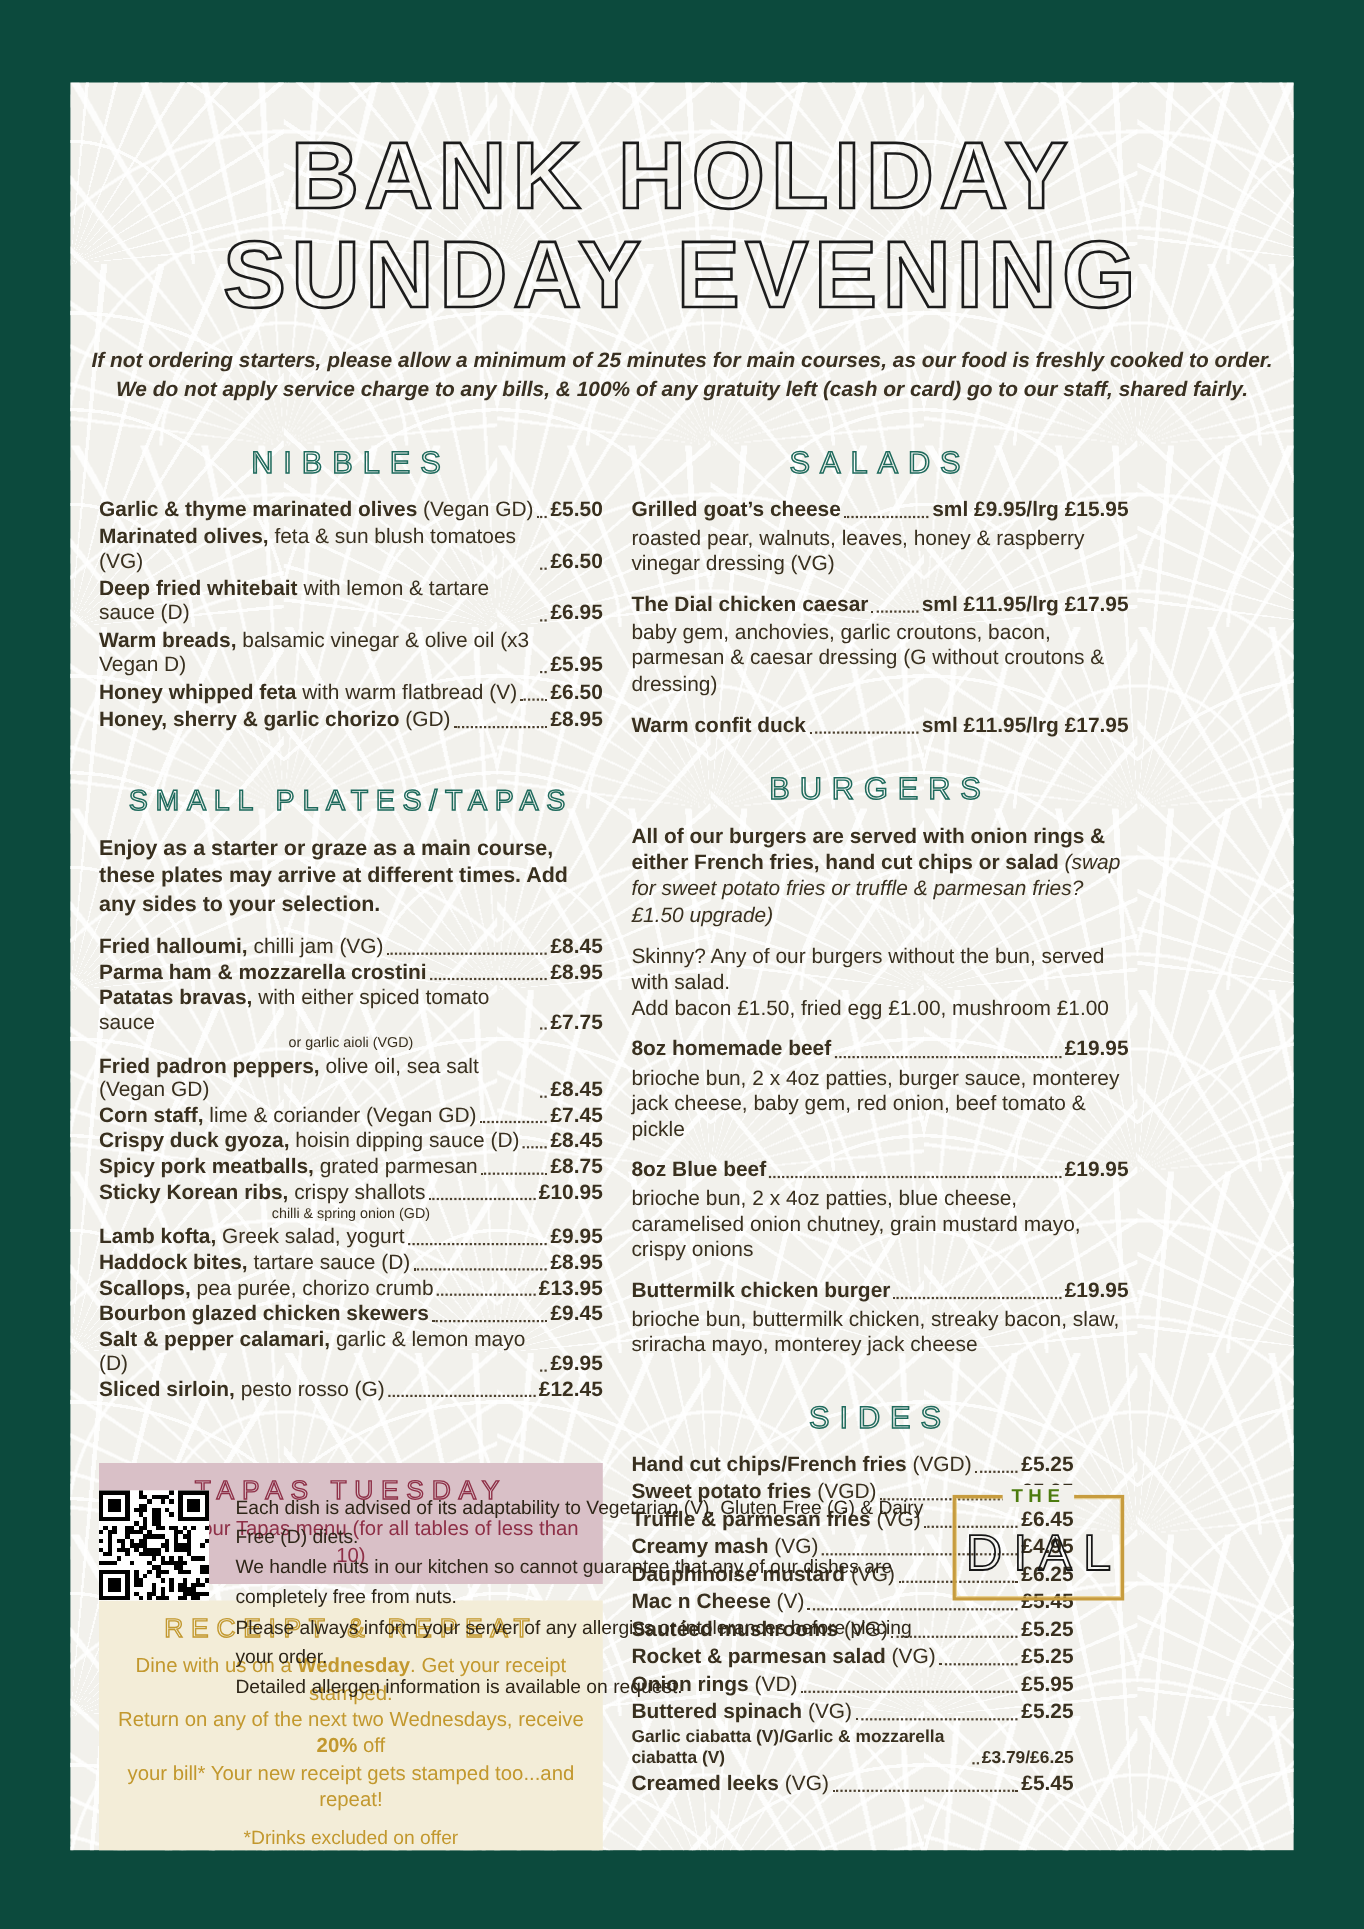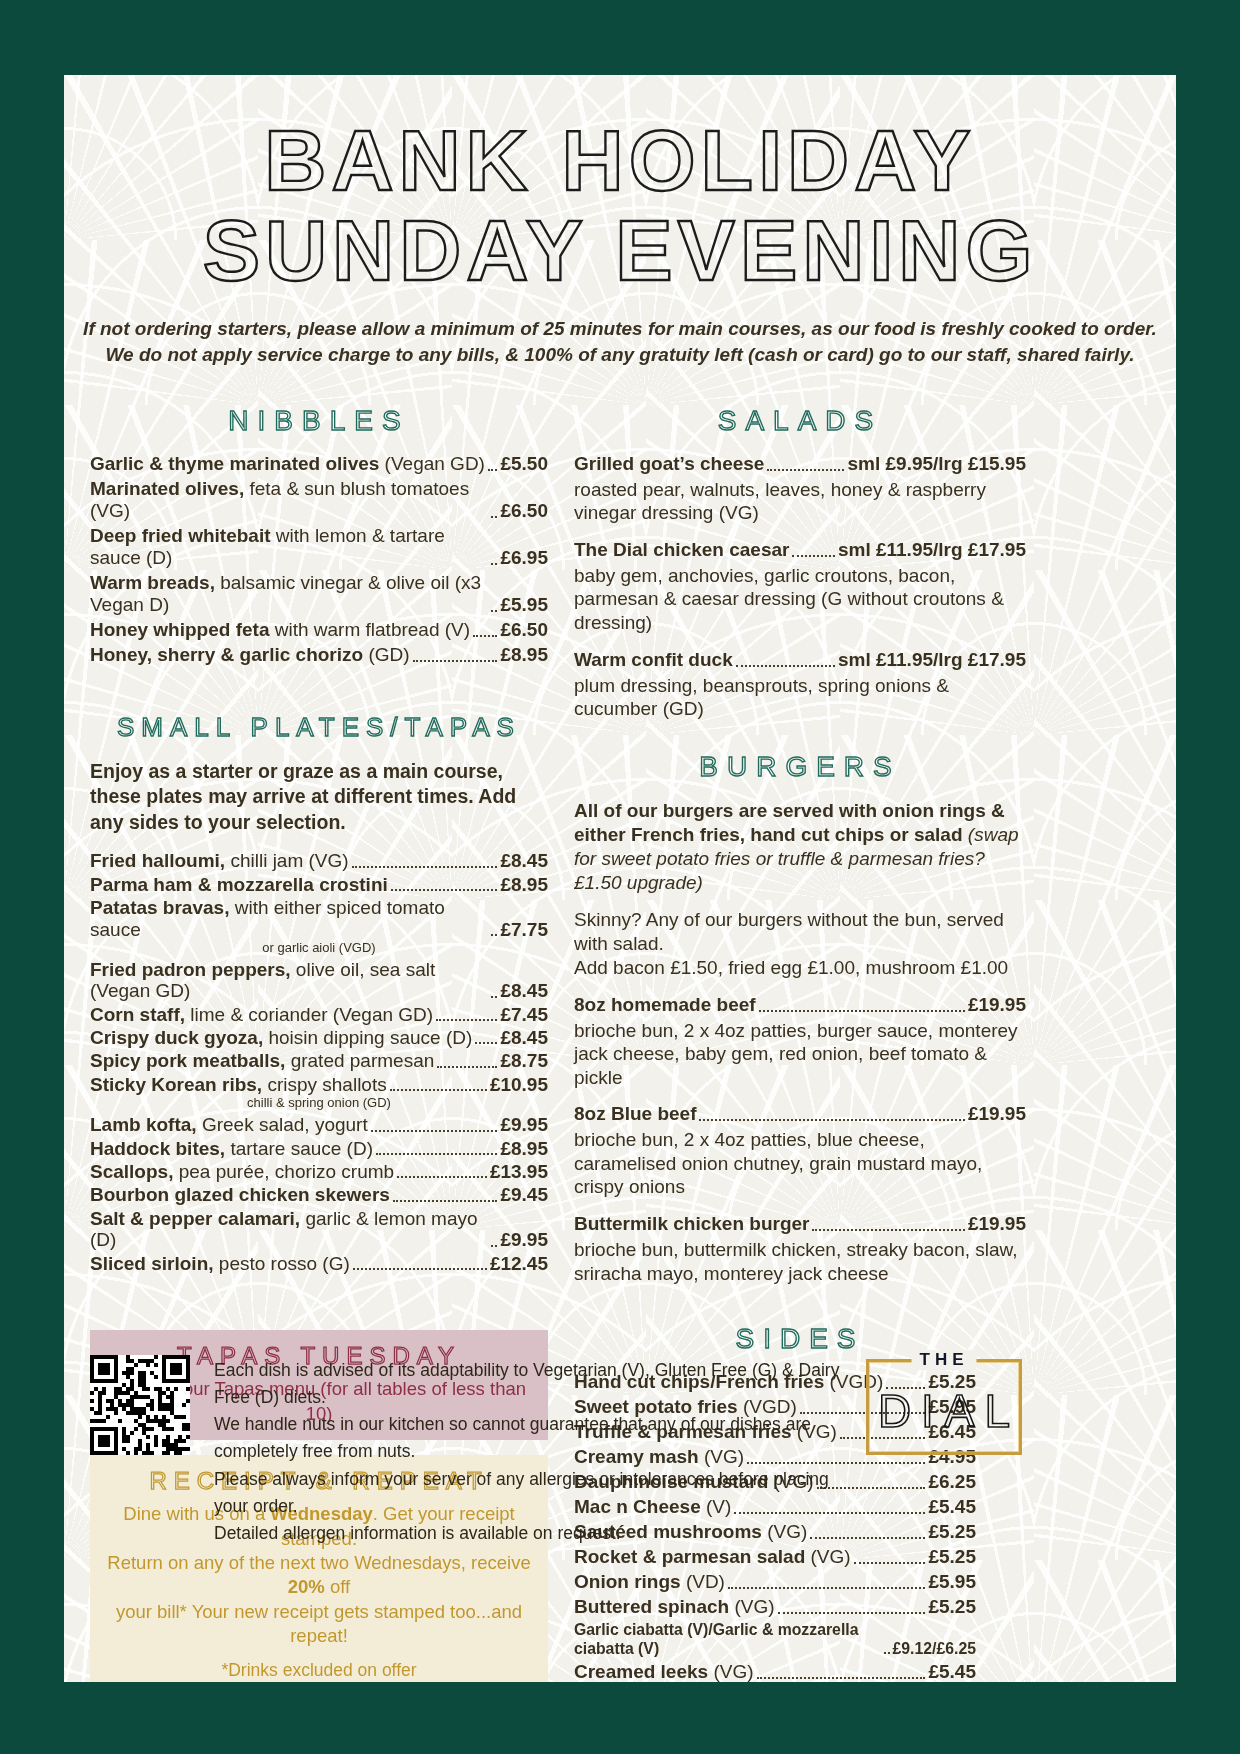--- a/index.html
+++ b/index.html
@@ -77,21 +77,21 @@
   .bn-receipt .note{font-size:17.5px;margin-top:10px;}
   .bold{font-weight:700;}
 
   .footer{position:absolute;left:26px;right:26px;top:1240px;display:flex;gap:24px;align-items:flex-start;}
   .qr{flex:0 0 100px;width:100px;height:100px;background:#fff;}
   .allergy{flex:1 1 auto;font-size:17.5px;line-height:1.55;color:#2e2618;padding-top:2px;}
   .allergy .head{font-weight:700;}
   .logo{flex:0 0 150px;width:150px;height:90px;border:3px solid #c79c3e;position:relative;margin-right:128px;margin-top:4px;
         box-shadow:inset 0 0 0 1px rgba(230,195,106,.7);}
   .logo .the{position:absolute;top:-12px;left:50%;transform:translateX(-50%);background:#f2f1ec;padding:0 8px;
-        font-weight:700;letter-spacing:5px;font-size:17px;color:#0f172a;white-space:nowrap;}
+        font-weight:700;letter-spacing:5px;font-size:17px;color:#4d7c0f;white-space:nowrap;}
   .logo .dial{position:absolute;inset:0;display:flex;align-items:center;justify-content:center;
         font-size:46px;letter-spacing:10px;padding-top:8px;text-indent:10px;}
 </style>
 </head>
 <body>
 
 <div class="canvas">
   <div class="page">
     <div class="content">
 
@@ -287,21 +287,20 @@
                   </div>
                   <div class="para">baby gem, anchovies, garlic croutons, bacon, parmesan &amp; caesar dressing (G without croutons &amp; dressing)</div>
                 </div>
 
                 <div class="block-item">
                   <div class="row">
                     <span class="text"><b class="nm">Warm confit duck</b></span>
                     <span class="dots"></span>
                     <span class="price">sml £11.95/lrg £17.95</span>
                   </div>
-                  <div class="para">plum dressing, beansprouts, spring onions &amp; cucumber (GD)</div>
                 </div>
               </div>
           </div>
 
           <div style="margin-top:30px;">
             <div class="sec deco teal">BURGERS</div>
             <div class="b-intro"><span>All of our burgers are served with onion rings &amp; either French fries, hand cut chips or salad </span><span class="it">(swap for sweet potato fries or truffle &amp; parmesan fries? £1.50 upgrade)</span></div>
             <div class="skinny">
               <div>Skinny? Any of our burgers without the bun, served with salad.</div>
               <div class="it">Add bacon £1.50, fried egg £1.00, mushroom £1.00</div>
@@ -397,21 +396,21 @@
 
                 <div class="row">
                   <span class="text"><b class="nm">Buttered spinach</b><span class="ds"> (VG)</span></span>
                   <span class="dots"></span>
                   <span class="price">£5.25</span>
                 </div>
 
                 <div class="row compact">
                   <span class="text"><b class="nm">Garlic ciabatta (V)/Garlic &amp; mozzarella ciabatta (V)</b><span class="ds"></span></span>
                   <span class="dots"></span>
-                  <span class="price">£9.12/£6.25</span>
+                  <span class="price">£3.79/£6.25</span>
                 </div>
 
                 <div class="row">
                   <span class="text"><b class="nm">Creamed leeks</b><span class="ds"> (VG)</span></span>
                   <span class="dots"></span>
                   <span class="price">£5.45</span>
                 </div>
 
               </div>
           </div>

